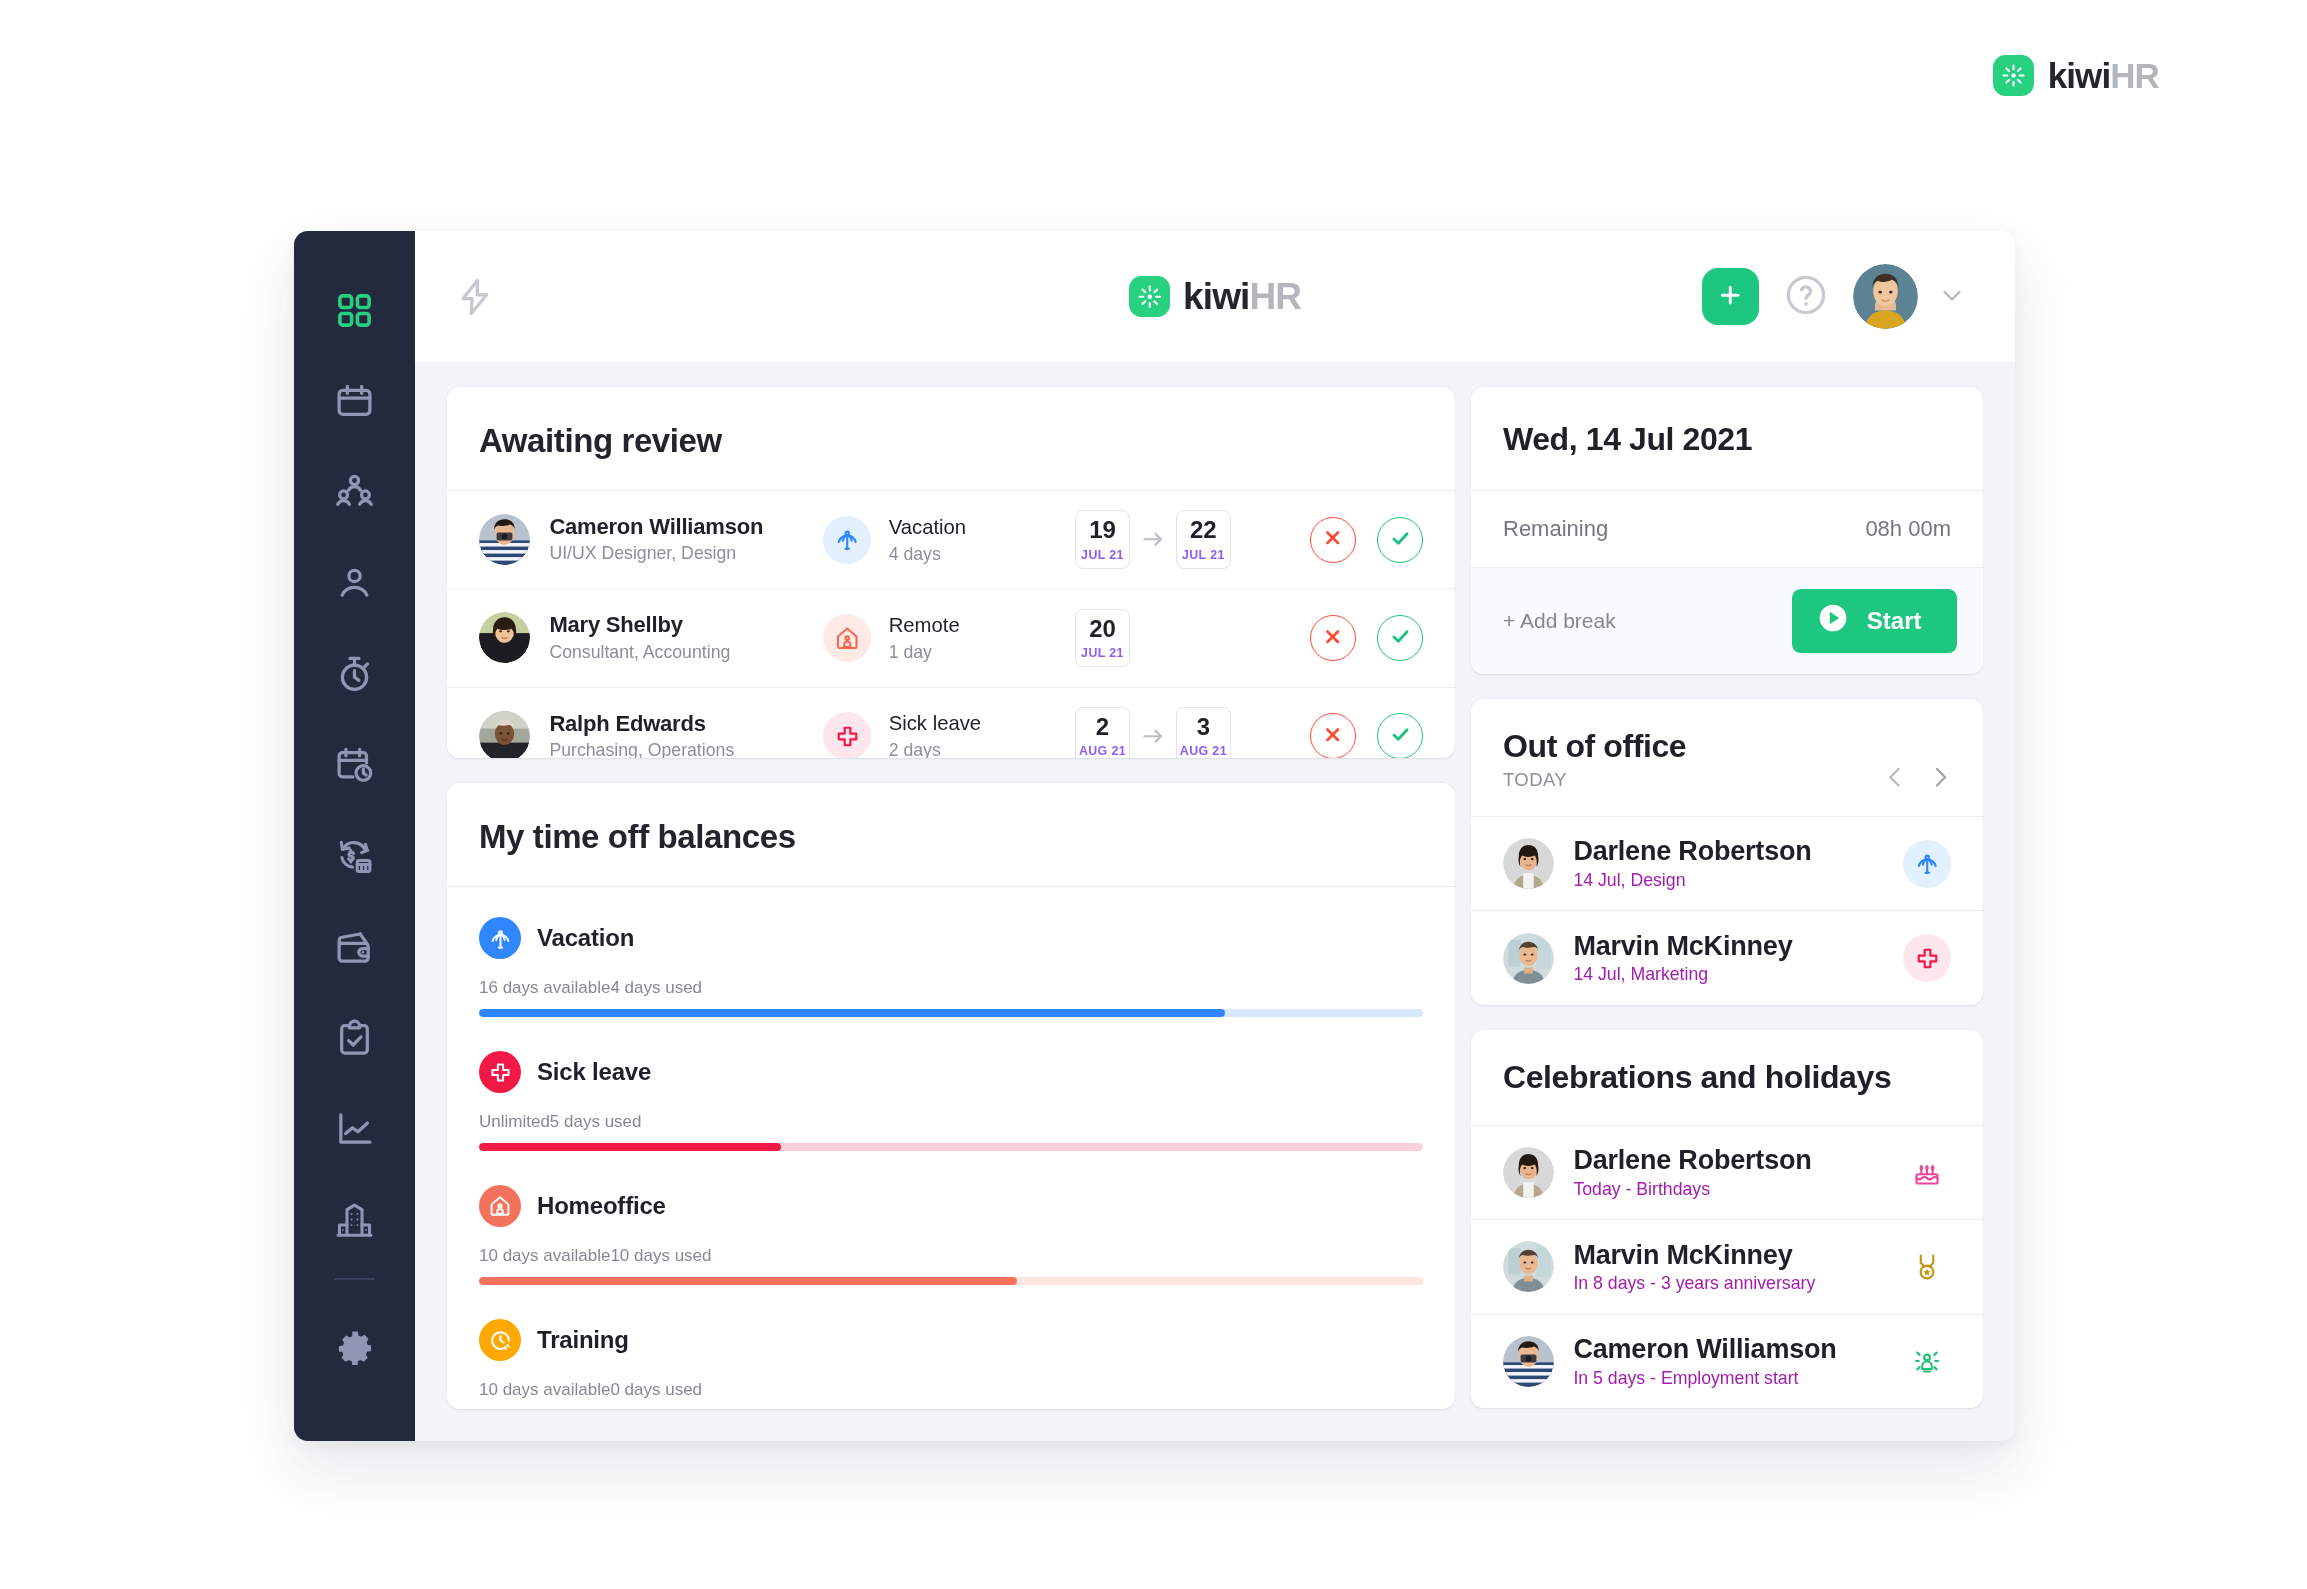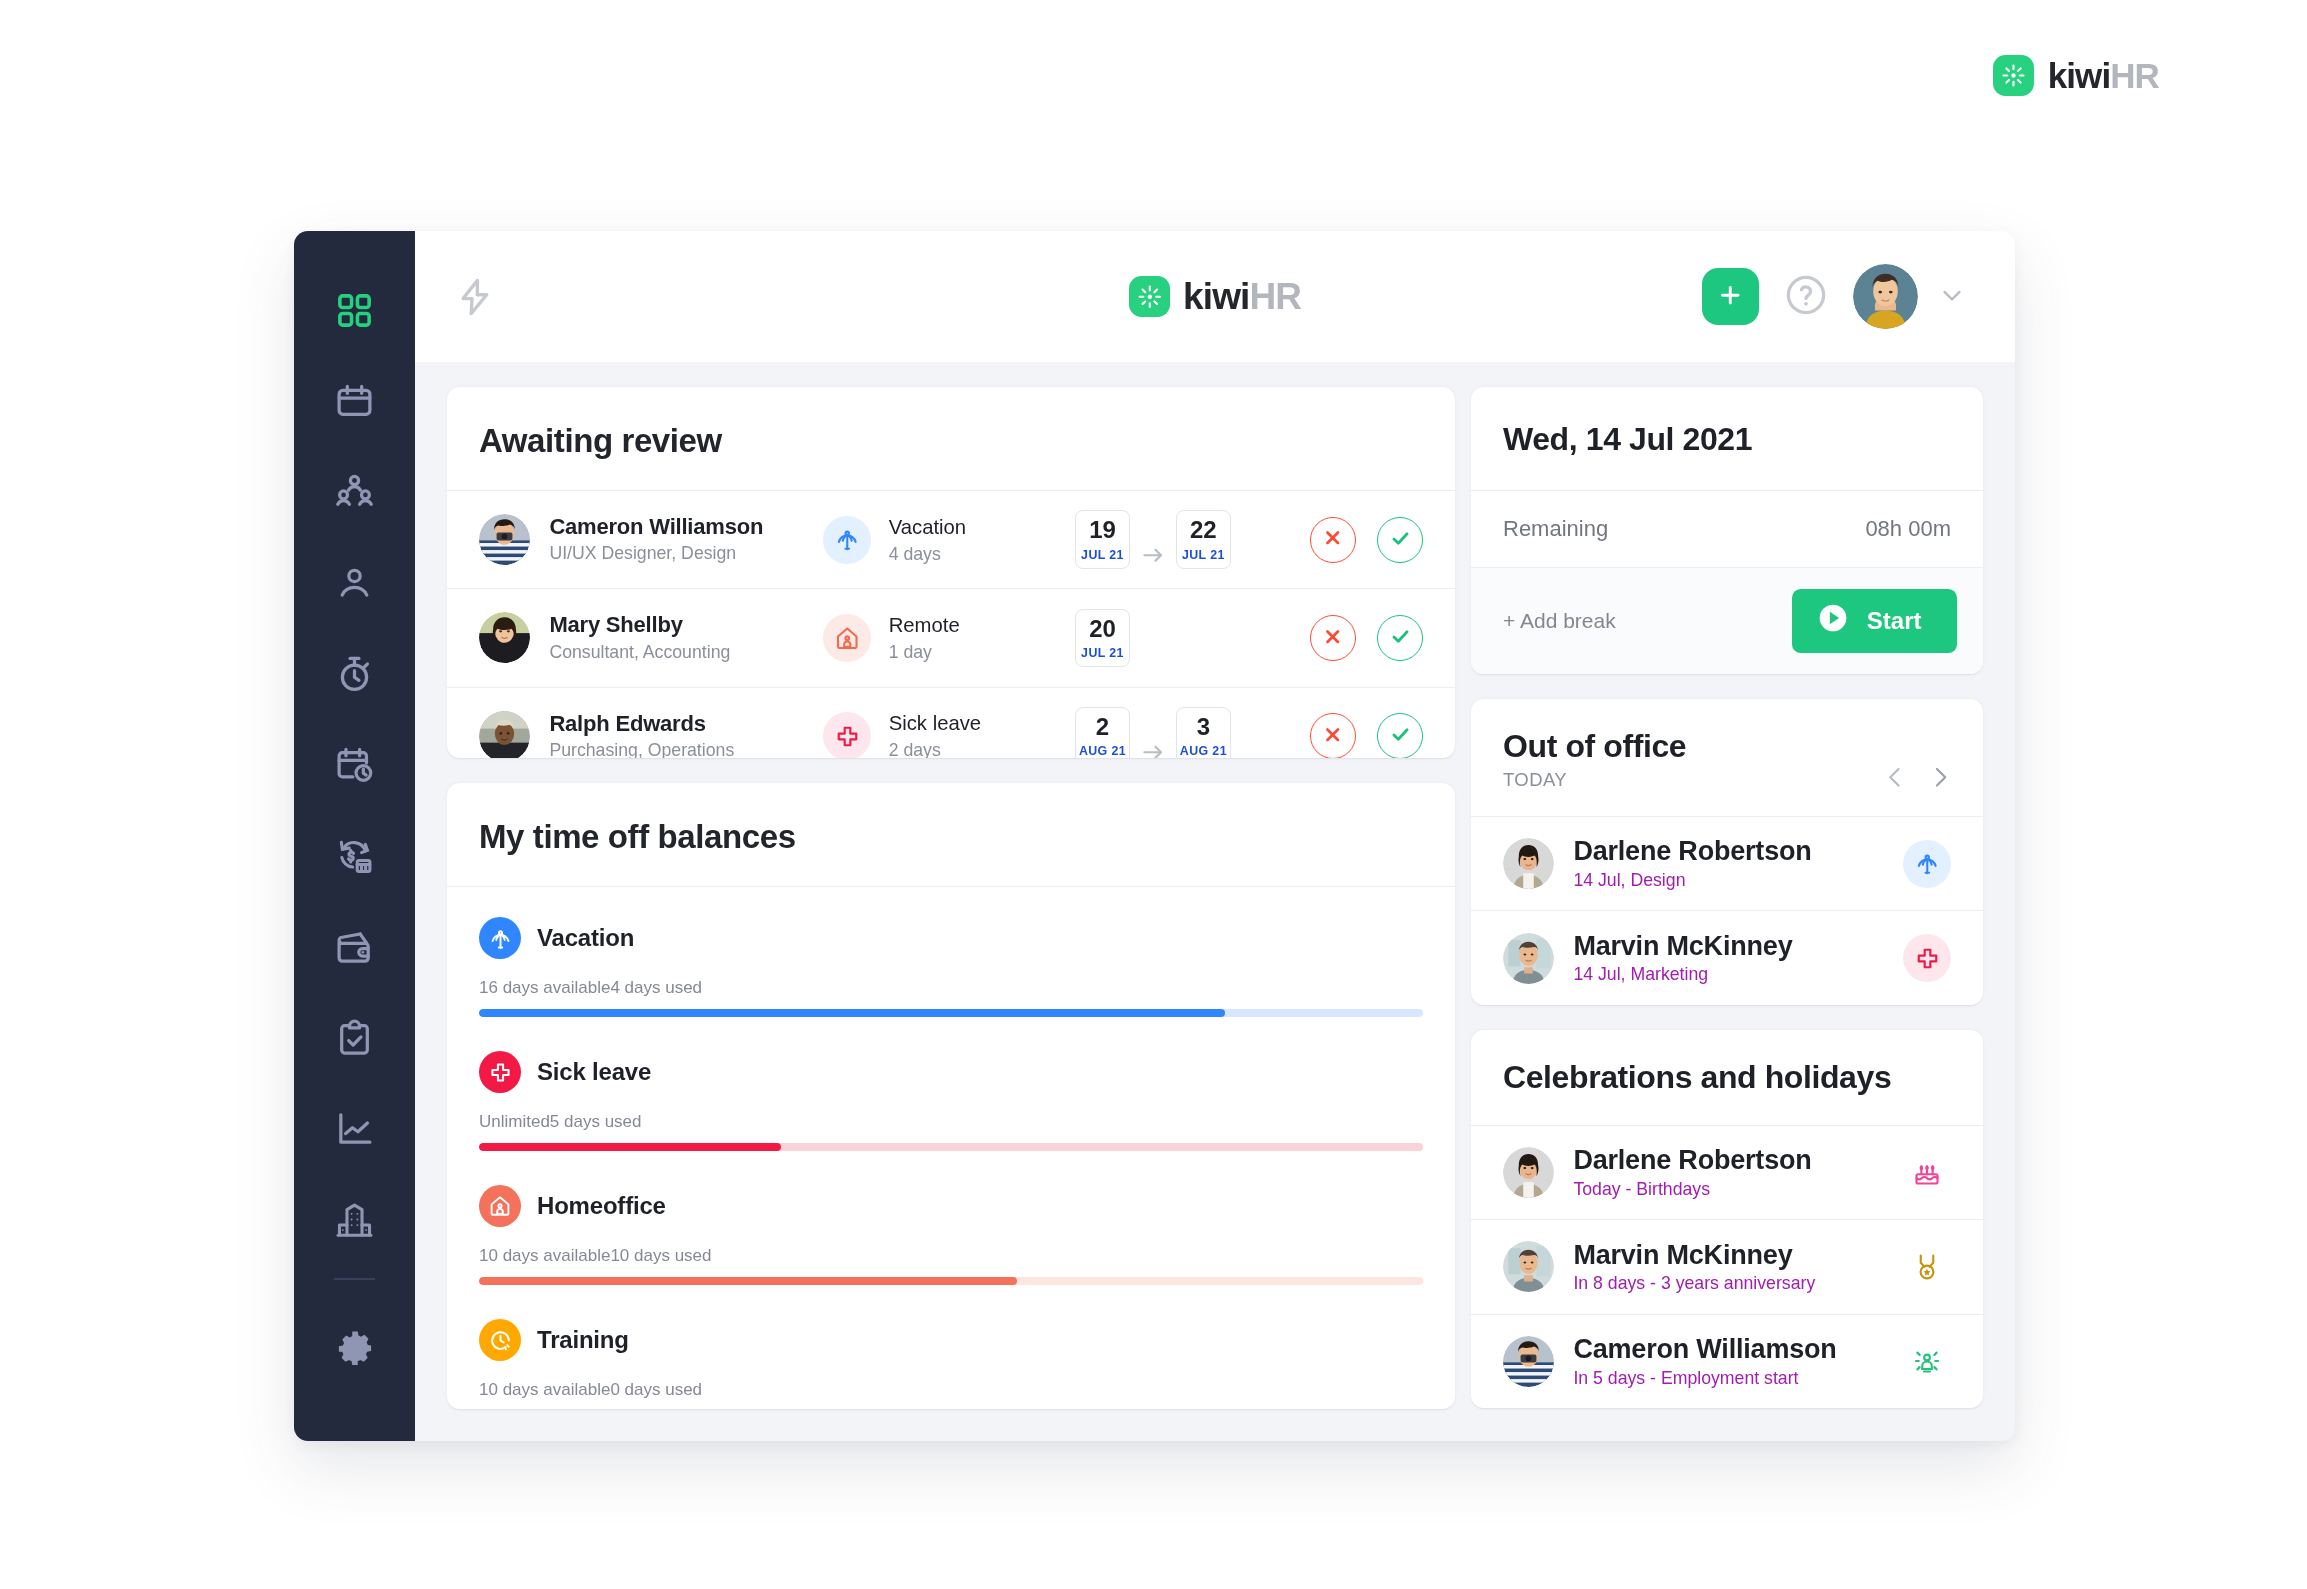--- a/index.html
+++ b/index.html
@@ -179,31 +179,31 @@
   .rr-type { display: flex; align-items: center; gap: 17.7px; width: 252px; flex: none; }
   .type-chip {
     width: 48px; height: 48px;
     border-radius: 50%;
     display: flex; align-items: center; justify-content: center;
     flex: none;
   }
   .rr-type-label { font-size: 20.3px; color: #1f2128; font-weight: 400; line-height: 1.25; }
   .rr-type-days { font-size: 17.7px; color: #8b8f99; margin-top: 3.5px; }
 
-  .rr-dates { display: flex; align-items: flex-end; gap: 9.7px; flex: 1; }
+  .rr-dates { display: flex; align-items: center; gap: 9.7px; flex: 1; }
   .date-box {
     width: 55px;
     border: 0.9px solid #e2e4ea;
     border-radius: 8px;
     padding: 7px 0 6.2px 0;
     text-align: center;
     background: #fff;
   }
   .date-day { font-size: 24px; font-weight: 700; color: #1f2128; line-height: 1; }
-  .date-mon { font-size: 12.4px; font-weight: 600; color: #1d4ed8; letter-spacing: 0.4px; margin-top: 5.3px; }
+  .date-mon { font-size: 12.4px; font-weight: 600; color: #8b5cf6; letter-spacing: 0.4px; margin-top: 5.3px; }
   .date-arrow { color: #b9bdc7; display: flex; align-items: center; }
 
   .rr-actions { display: flex; align-items: center; gap: 21px; margin-left: auto; flex: none; }
   .circle-btn {
     width: 46px; height: 46px;
     border-radius: 50%;
     border: 1.8px solid;
     background: #fff;
     display: flex; align-items: center; justify-content: center;
     cursor: pointer;

